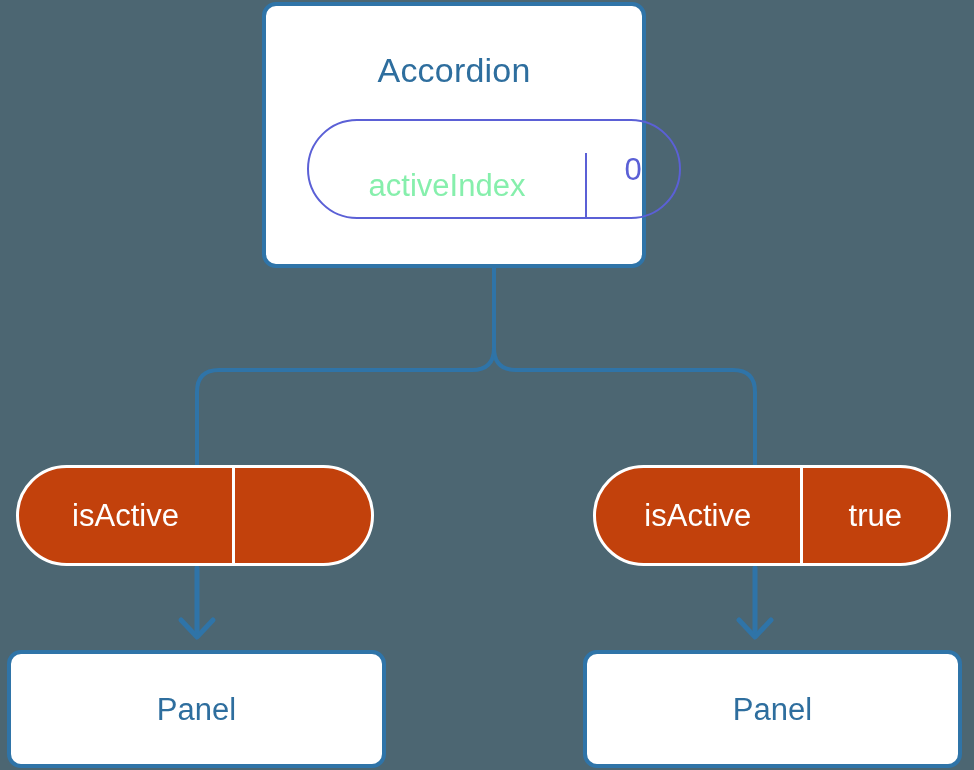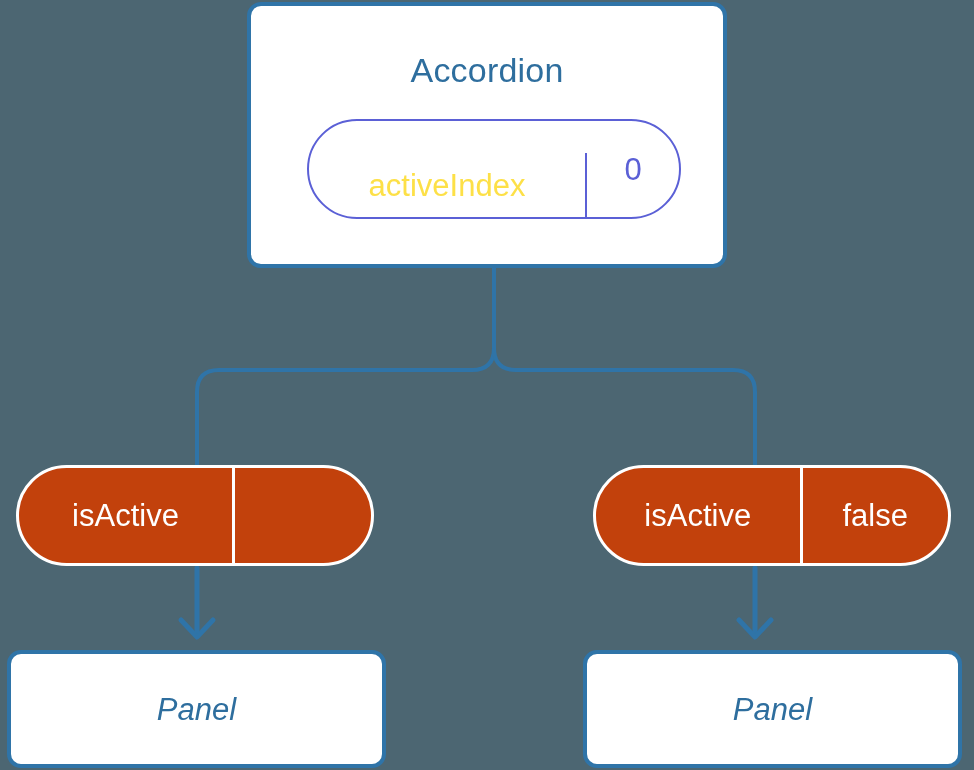--- a/index.html
+++ b/index.html
@@ -33,23 +33,23 @@
 
   
   .card {
     position: absolute;
     background: #ffffff;
     border: 4px solid #2f74a8;
     border-radius: 14px;
     box-sizing: border-box;
   }
   #accordion-card {
-    left: 247px;
+    left: 262px;
     top: 2px;
-    width: 480px;
+    width: 384px;
     height: 266px;
   }
   #accordion-title {
     position: absolute;
     left: 0;
     top: 47px;
     width: 100%;
     text-align: center;
     color: #2e6e9e;
     font-size: 34px;
@@ -76,21 +76,21 @@
     line-height: 1;
     white-space: nowrap;
   }
 
   
   .pill.outline {
     border: 2px solid #5b60d6;
     background: transparent;
   }
   .pill.outline .pill-key {
-    color: #fde047;
+    color: #86efac;
     border-right: 2px solid #5b60d6;
     margin-top: 32px;
   }
   .pill.outline .pill-val {
     color: #5b60d6;
   }
 
   
   .pill.filled {
     border: 3px solid #ffffff;
@@ -153,21 +153,20 @@
     top: 0;
     width: 100%;
     height: 100%;
     display: flex;
     align-items: center;
     justify-content: center;
     color: #2e6e9e;
     font-size: 31px;
     font-weight: 400;
     line-height: 1;
-    font-style: italic;
   }
 </style>
 </head>
 <body>
 
 <div id="stage">
 
   <svg id="connectors" viewBox="0 0 974 770" width="974" height="770">
 
     <path d="M 494 268 L 494 348 Q 494 370 472 370 L 219 370 Q 197 370 197 392 L 197 465" fill="none" stroke="#2f74a8" stroke-width="4" stroke-linecap="round"></path>
@@ -192,21 +191,21 @@
     <div class="pill-key">activeIndex</div>
     <div class="pill-val">0</div>
   </div>
 
   <div class="pill filled" id="prop-pill-left">
     <div class="pill-key">isActive</div>
   </div>
 
   <div class="pill filled" id="prop-pill-right">
     <div class="pill-key">isActive</div>
-    <div class="pill-val">false</div>
+    <div class="pill-val">true</div>
   </div>
 
   <div class="card" id="panel-card-left">
     <div class="panel-label">Panel</div>
   </div>
 
   <div class="card" id="panel-card-right">
     <div class="panel-label">Panel</div>
   </div>
 

